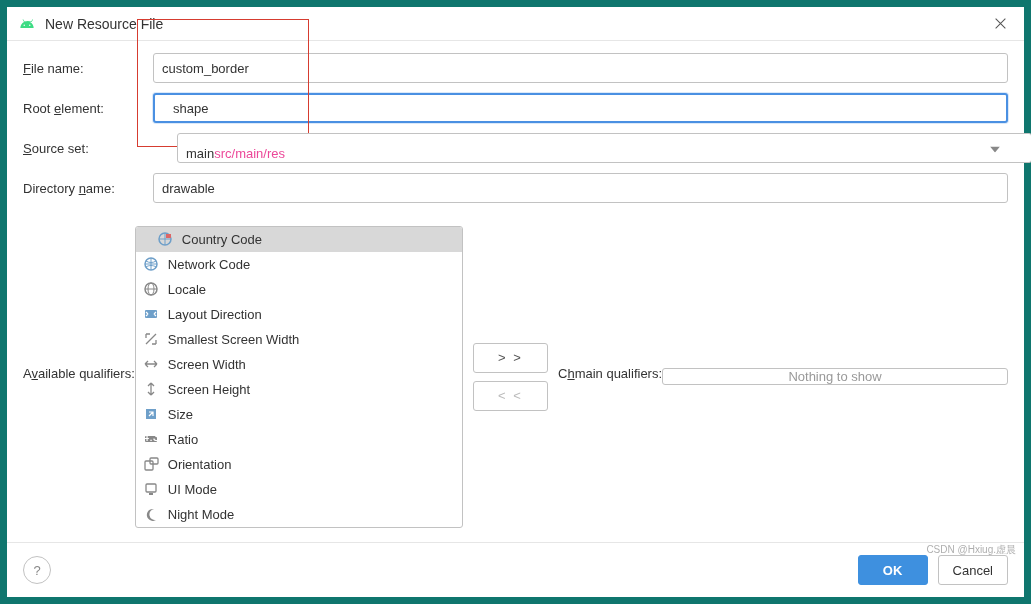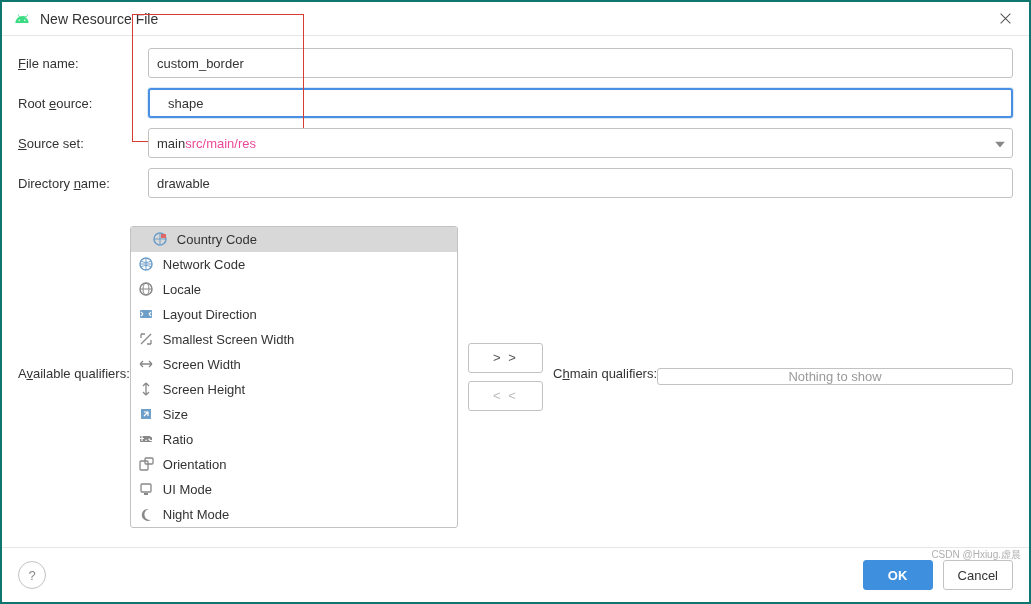--- a/index.html
+++ b/index.html
@@ -1,17 +1,17 @@
 <!DOCTYPE html>
 <html><head>
 <meta charset="utf-8">
 <style>
   * { box-sizing: border-box; font-family: "Segoe UI", Arial, sans-serif; font-size: 13px; }
   body { margin: 0; background: #fff; }
-  .dialog { width: 1031px; height: 604px; border: 2px solid #0f766e; background: #fff; position: relative; display: flex; flex-direction: column; }
+  .dialog { width: 1031px; height: 604px; border: 7px solid #0f766e; background: #fff; position: relative; display: flex; flex-direction: column; }
   .titlebar { display: flex; align-items: center; height: 34px; padding: 0 10px; border-bottom: 1px solid #e6e6e6; }
   .titlebar-icon { width: 20px; height: 20px; margin-right: 8px; position: relative; }
   .titlebar-title { font-size: 14px; color: #333; }
   .titlebar-close { margin-left: auto; width: 28px; height: 28px; display: flex; align-items: center; justify-content: center; cursor: pointer; color: #555; }
 
   .form-section { padding: 12px 16px 6px 16px; position: relative; }
   .form-row { display: flex; align-items: center; margin-bottom: 10px; }
   .form-label { width: 130px; color: #333; }
   .form-label .mn { text-decoration: underline; }
   .form-input { flex: 1; height: 30px; border: 1px solid #c2c2c2; border-radius: 3px; padding: 12px 8px; background: #fff; color: #333; }
@@ -71,28 +71,28 @@
 
   <div class="form-section">
     <div class="redbox"></div>
 
     <div class="form-row">
       <label class="form-label"><span class="mn">F</span><span>ile name:</span></label>
       <input class="form-input" value="custom_border" style="">
     </div>
 
     <div class="form-row">
-      <label class="form-label"><span>Root </span><span class="mn">e</span><span>ource:</span></label>
+      <label class="form-label"><span>Root </span><span class="mn">e</span><span>lement:</span></label>
       <input class="form-input focused" value="shape" style="">
     </div>
 
     <div class="form-row">
       <label class="form-label"><span class="mn">S</span><span>ource set:</span></label>
       <div class="dropdown-wrap">
-        <div class="form-input" style="display:flex;align-items:center;">
+        <div class="form-input" style="display:flex;align-items:flex-start;margin-left:24px;">
           <span>main</span>
             <span class="secondary-text"> src/main/res</span>
         </div>
         <span class="dropdown-caret">
           <svg viewBox="0 0 10 6" width="10" height="6">
               <path fill="currentColor" d="M0 0l5 6 5-6z"></path>
             </svg>
         </span>
       </div>
     </div>

